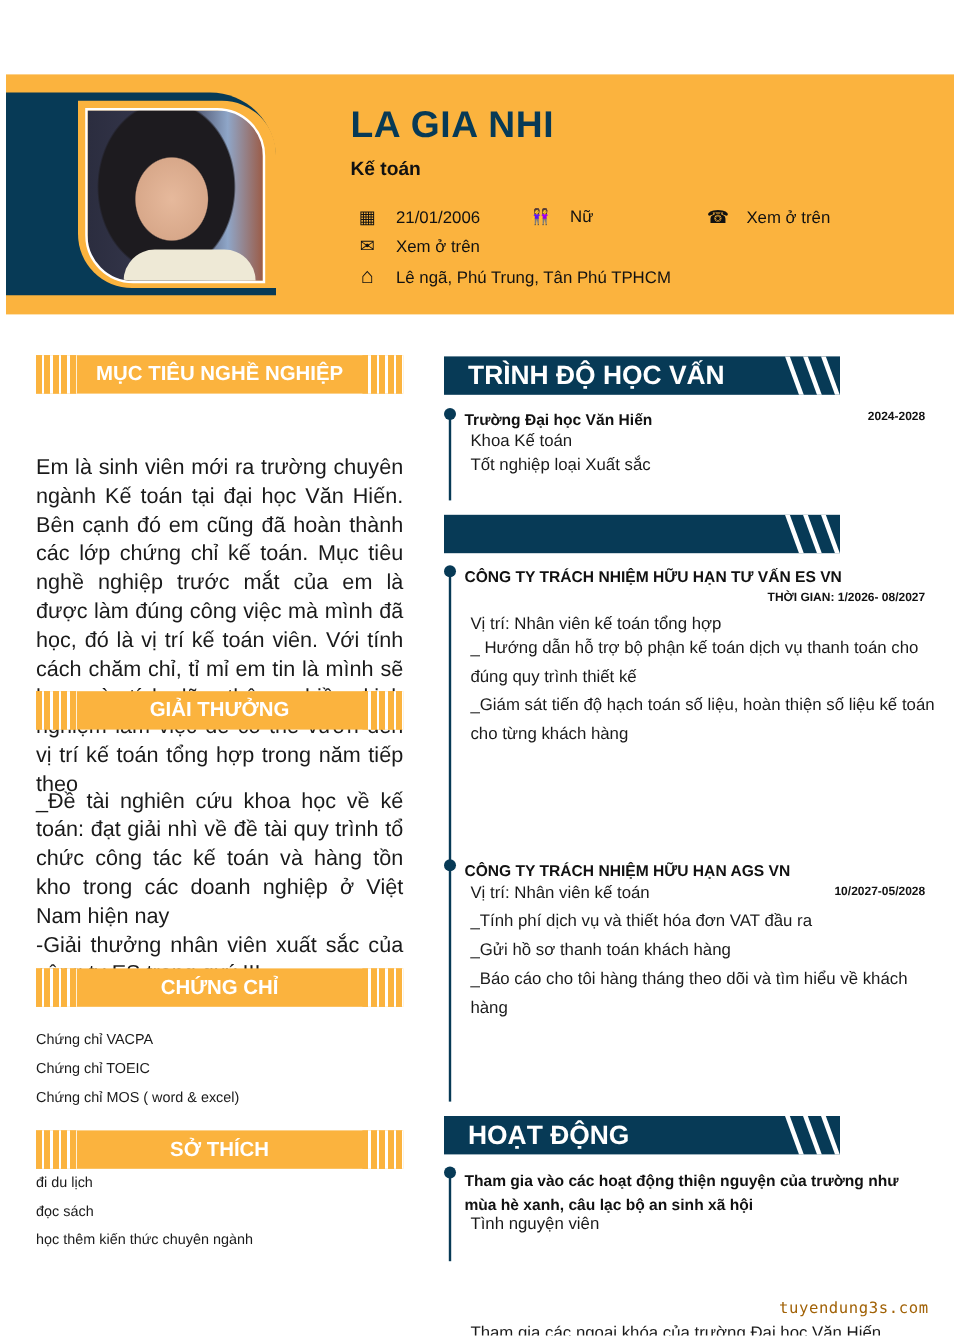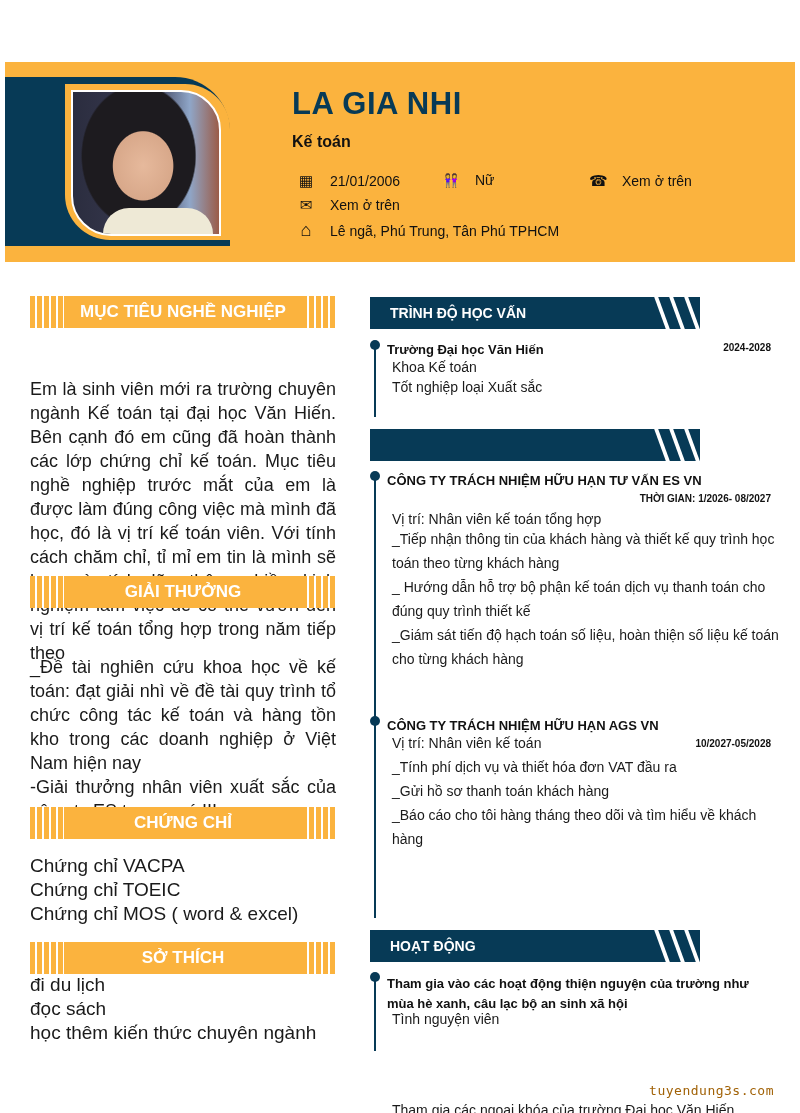--- a/index.html
+++ b/index.html
@@ -21,23 +21,23 @@
   .info .ico { width: 18px; display: inline-block; font-size: 15px; margin-right: 15px; text-align: center; color: #111; }
 
   .lhead { position: absolute; left: 30px; width: 306px; height: 32px; background: #fbb33e; color: #fff; font-weight: bold; font-size: 17px; display: flex; align-items: center; justify-content: center; }
   .lhead .stripes { position: absolute; top: 0; height: 32px; width: 34px;
     background: repeating-linear-gradient(90deg, #fbb33e 0 5px, #ffffff 5px 7px); }
   .lhead .stripes.l { left: 0; }
   .lhead .stripes.r { right: 0; }
   .lhead span.t { position: relative; z-index: 2; }
 
   .ltext { position: absolute; left: 30px; width: 306px; font-size: 18px; line-height: 24px; text-align: justify; color: #1a1a1a; margin-top: 32px; }
-  .llist { position: absolute; left: 30px; width: 306px; font-size: 19px; line-height: 24px; }
+  .llist { position: absolute; left: 30px; width: 306px; font-size: 12px; line-height: 24px; }
 
-  .rhead { position: absolute; left: 370px; width: 330px; height: 32px; background: #073a56; color: #fff; font-weight: bold; font-size: 14px; display: flex; align-items: center; padding-left: 20px; overflow: hidden; }
+  .rhead { position: absolute; left: 370px; width: 330px; height: 32px; background: #073a56; color: #fff; font-weight: bold; font-size: 22px; display: flex; align-items: center; padding-left: 20px; overflow: hidden; }
   .rhead .slash { position: absolute; top: -4px; width: 4px; height: 40px; background: #ffffff; transform: skewX(20deg); }
 
   .tline { position: absolute; left: 374px; width: 2px; background: #073a56; }
   .tdot { position: absolute; left: 370px; width: 10px; height: 10px; border-radius: 50%; background: #073a56; }
 
   .rtitle { position: absolute; left: 387px; font-size: 13px; font-weight: bold; color: #111; }
   .rdate { position: absolute; right: 29px; font-size: 10px; font-weight: bold; color: #111; }
   .rline { position: absolute; left: 392px; font-size: 14px; color: #1a1a1a; }
   .rpara { position: absolute; left: 392px; width: 388px; font-size: 14px; line-height: 24px; color: #1a1a1a; }
 
@@ -135,21 +135,20 @@
     <div class="slash" style="left:305px;"></div>
     <div class="slash" style="left:320px;"></div>
 </div>
 <div class="tline" style="top:476px; height:442px;"></div>
 
 <div class="tdot" style="top:471px;"></div>
 <div class="rtitle" style="top:473px;">CÔNG TY TRÁCH NHIỆM HỮU HẠN TƯ VẤN ES VN</div>
 <div class="rdate" style="top:493px;">THỜI GIAN: 1/2026- 08/2027</div>
 <div class="rline" style="top:511px;">Vị trí: Nhân viên kế toán tổng hợp</div>
 <div class="rpara" style="top:527px;">
-  <div>_Tiếp nhận thông tin của khách hàng và thiết kế quy trình học toán theo từng khách hàng</div>
   <div>_ Hướng dẫn hỗ trợ bộ phận kế toán dịch vụ thanh toán cho đúng quy trình thiết kế</div>
   <div>_Giám sát tiến độ hạch toán số liệu, hoàn thiện số liệu kế toán cho từng khách hàng</div>
 </div>
 
 <div class="tdot" style="top:716px;"></div>
 <div class="rtitle" style="top:718px;">CÔNG TY TRÁCH NHIỆM HỮU HẠN AGS VN</div>
 <div class="rdate" style="top:738px;">10/2027-05/2028</div>
 <div class="rline" style="top:735px;">Vị trí: Nhân viên kế toán</div>
 <div class="rpara" style="top:755px;">
   <div>_Tính phí dịch vụ và thiết hóa đơn VAT đầu ra</div>

